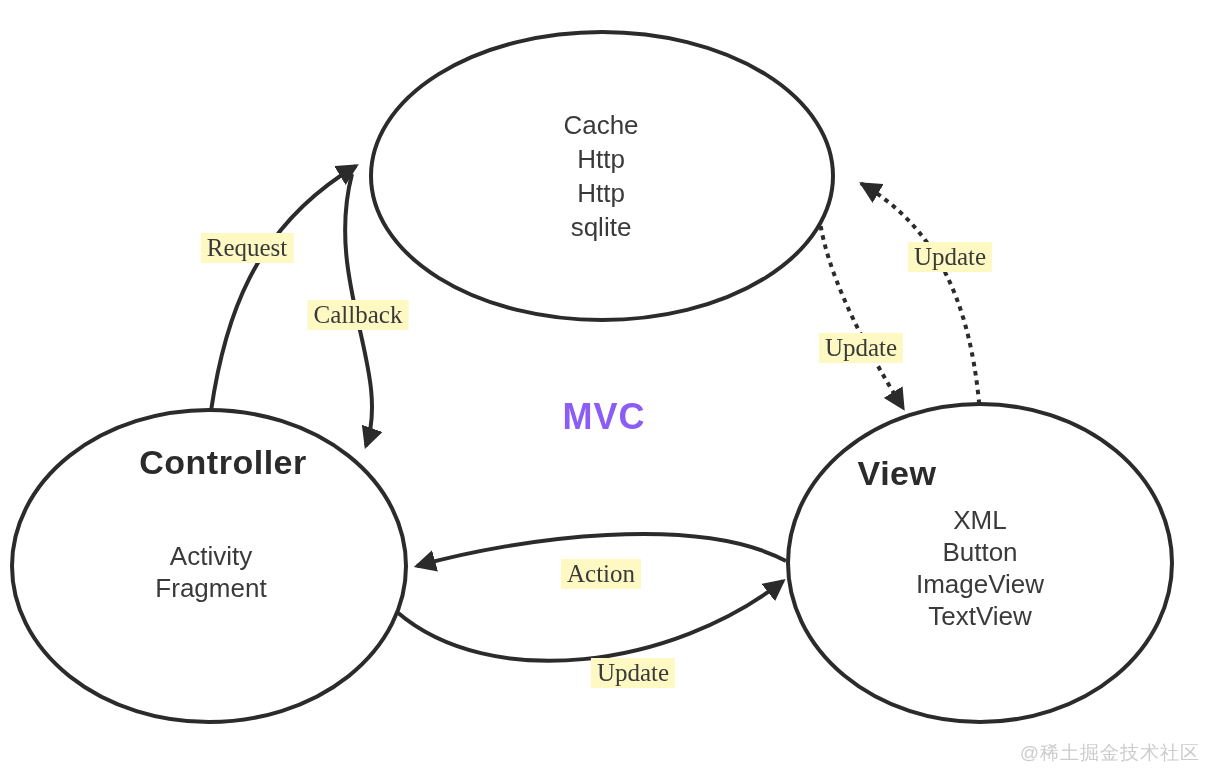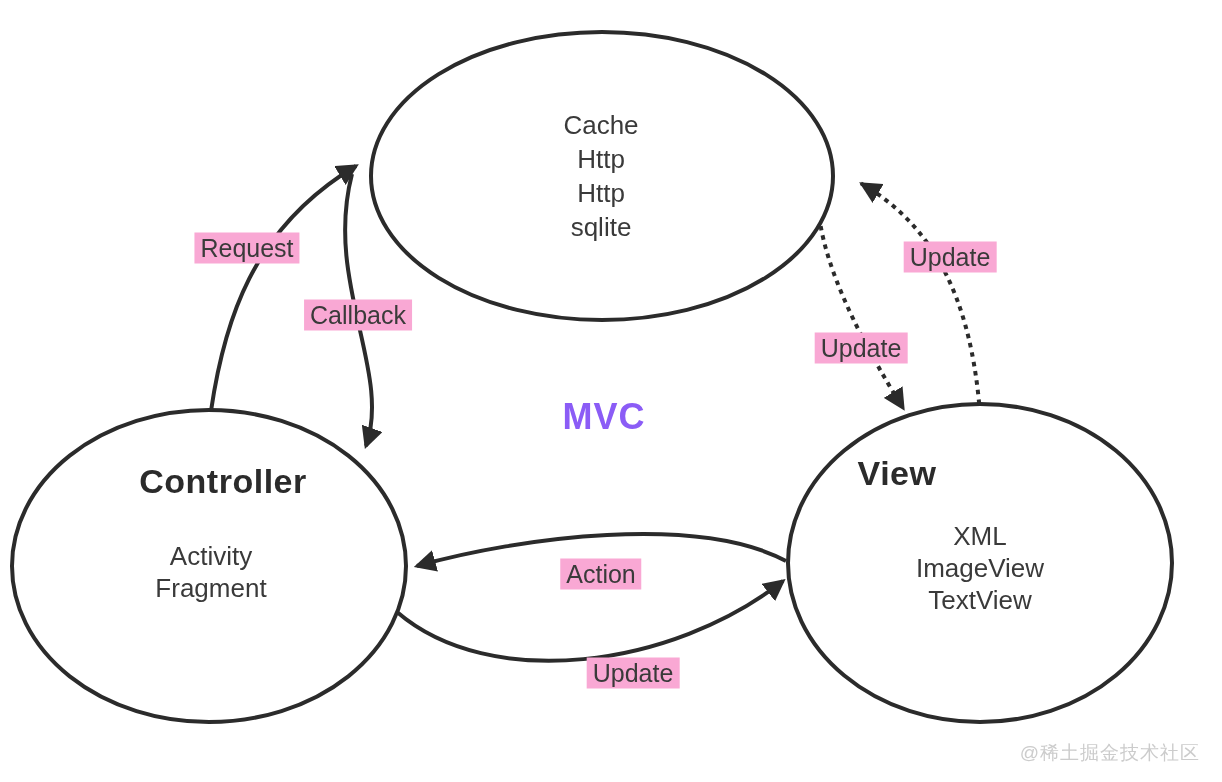--- a/index.html
+++ b/index.html
@@ -33,22 +33,23 @@
   .node-items-sm { line-height: 32px; }
   .diagram-title {
     font-size: 36px;
     font-weight: bold;
     color: #8b5cf6;
     letter-spacing: 1px;
   }
   .edge-label {
     font-size: 25px;
     color: #3a3a3a;
-    background: #f9a8d4;
+    background: #fef9c3;
     padding: 1px 6px;
+    font-family: Liberation Serif, serif;
   }
   .watermark {
     position: absolute;
     right: 22px;
     bottom: 16px;
     font-size: 19px;
     color: #cccccc;
     letter-spacing: 1px;
   }
   .edge { stroke: #2b2b2b; stroke-width: 4; fill: none; }
@@ -80,29 +81,30 @@
     <path class="edge edge-dotted" d="M 821 228 C 834 296, 882 374, 903 408" marker-end="url(#arrow)"></path>
   </svg>
 
   <div class="abs node-items" style="left:601px; top:176px;">
     <div>Cache</div>
     <div>Http</div>
     <div>Http</div>
     <div>sqlite</div>
   </div>
 
-  <div class="abs node-title" style="left:223px; top:481px;">Controller</div>
+  <div class="abs node-title" style="left:223px; top:462px;">Controller</div>
   <div class="abs node-items node-items-sm" style="left:211px; top:572px;">
     <div>Activity</div>
     <div>Fragment</div>
   </div>
 
   <div class="abs node-title" style="left:897px; top:473px;">View</div>
   <div class="abs node-items node-items-sm" style="left:980px; top:568px;">
     <div>XML</div>
+    <div>Button</div>
     <div>ImageView</div>
     <div>TextView</div>
   </div>
 
   <div class="abs diagram-title" style="left:604px; top:417px;">MVC</div>
 
   <div class="abs edge-label" style="left:247px; top:248px;">Request</div>
   <div class="abs edge-label" style="left:358px; top:315px;">Callback</div>
   <div class="abs edge-label" style="left:950px; top:257px;">Update</div>
   <div class="abs edge-label" style="left:861px; top:348px;">Update</div>

